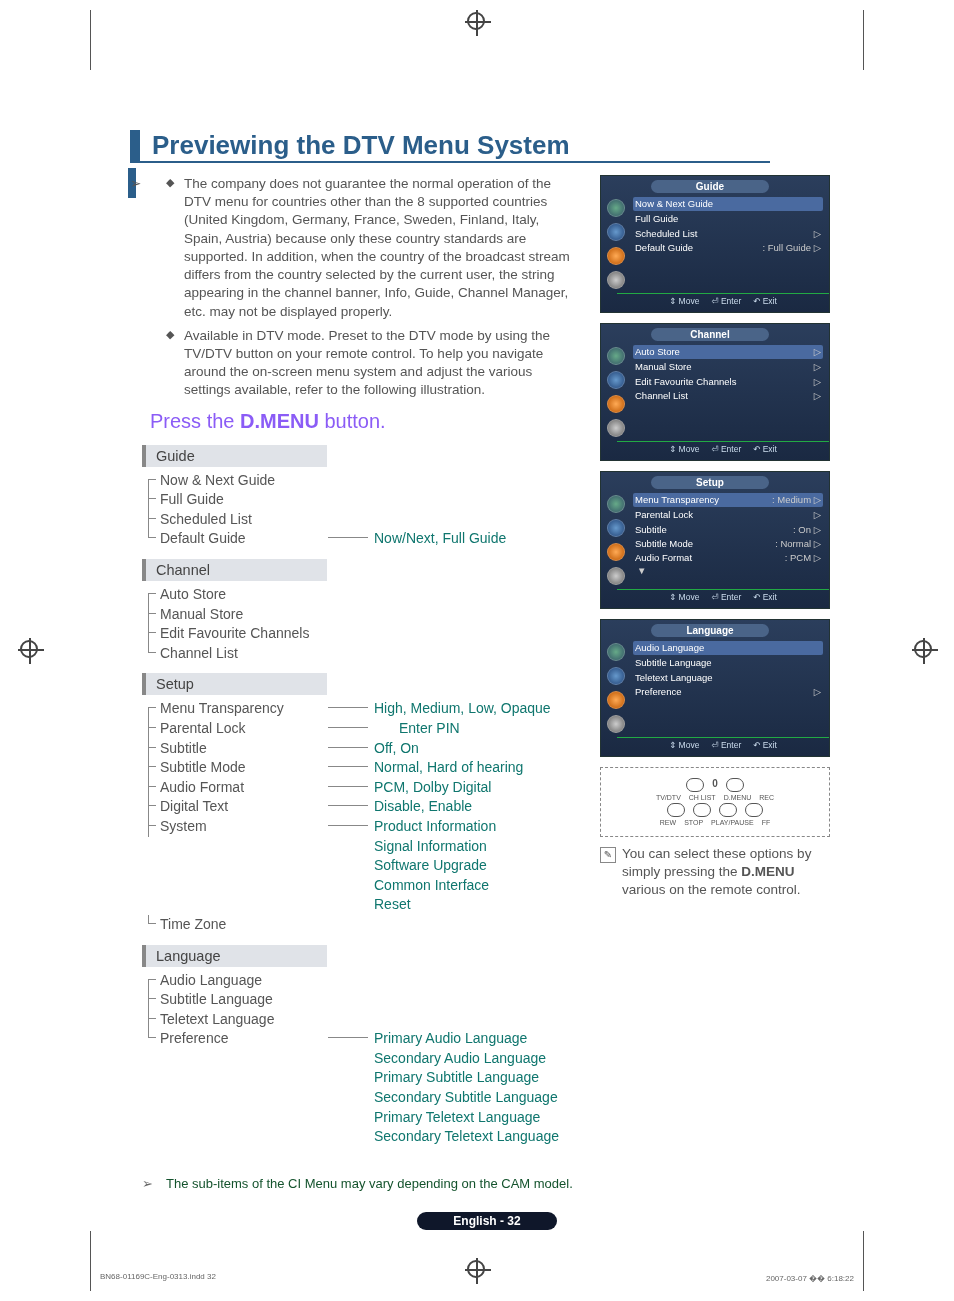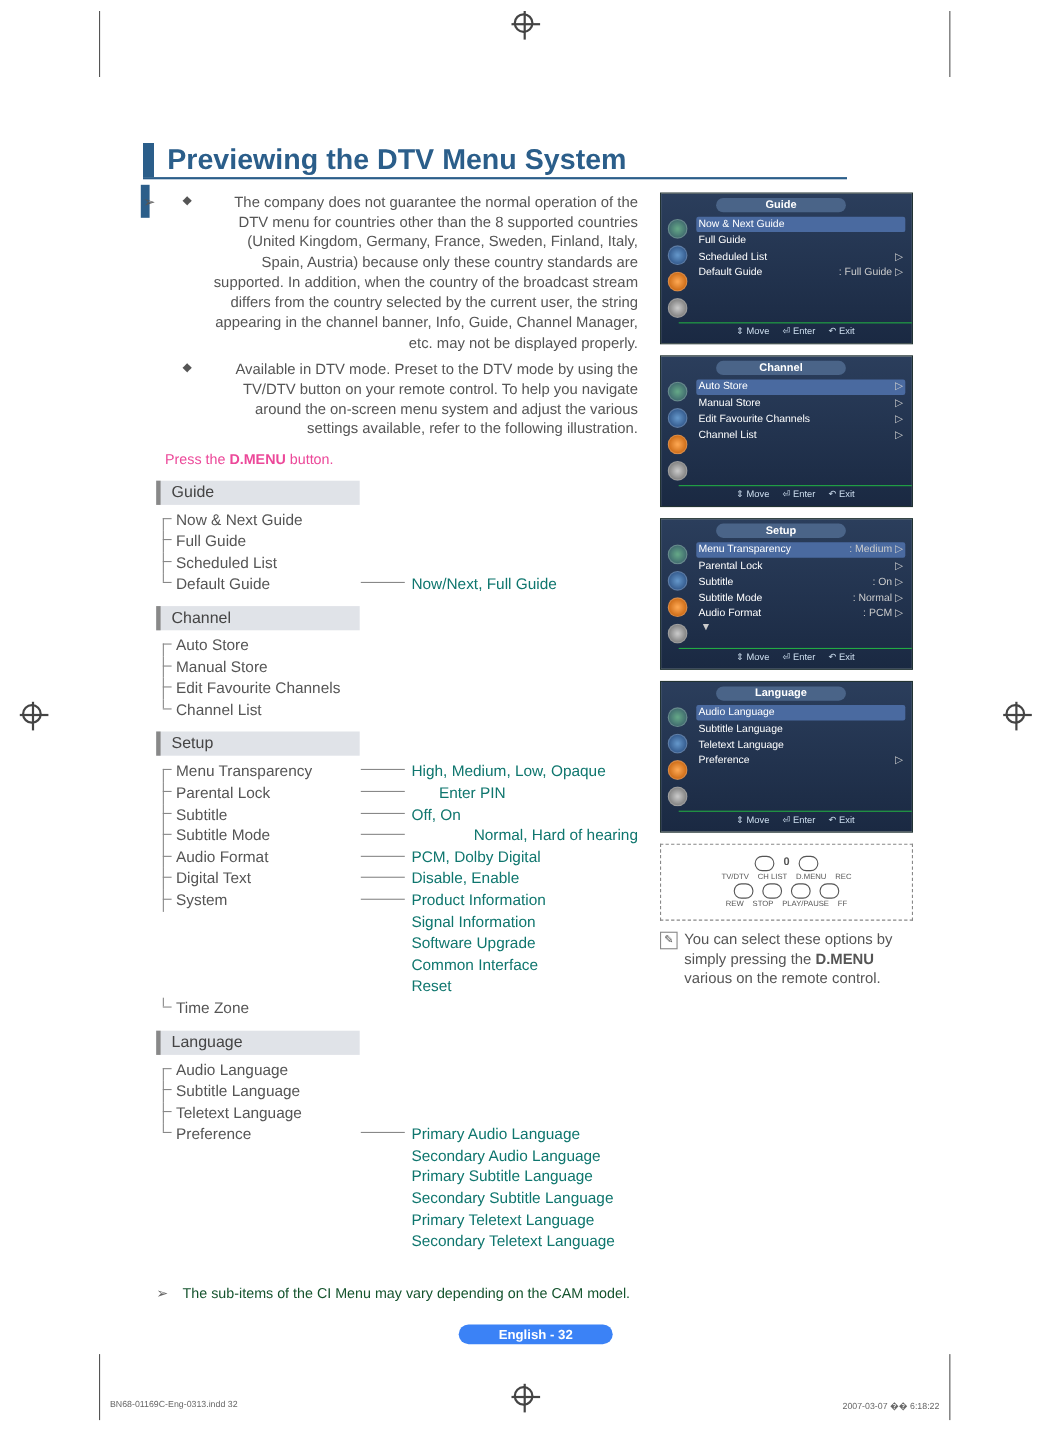--- a/index.html
+++ b/index.html
@@ -21,23 +21,23 @@
   h1 { color:#2b5e8a; font-size:26px; font-weight:bold; border-left:10px solid #2b5e8a; padding-left:12px; margin-bottom:14px; position:relative; }
   h1::after { content:""; display:block; height:2px; background:#2b5e8a; width:640px; position:absolute; bottom:-2px; left:-10px; }
   .vline { position:absolute; left:128px; top:168px; width:8px; height:30px; background:#2b5e8a; }
 
   .content { display:flex; gap:20px; }
   .left { width:450px; }
   .right { width:230px; }
 
   .arrow-block { padding-left:36px; position:relative; margin-bottom:10px; font-size:13.5px; line-height:1.35; color:#555; }
   .arrow-block .arrowmark { position:absolute; left:0; top:0; color:#555; }
-  .bullet { position:relative; padding-left:18px; margin-bottom:6px;text-align:right; }
+  .bullet { position:relative; padding-left:18px; margin-bottom:6px; }
   .bullet::before { content:"◆"; position:absolute; left:0; top:0; color:#555; font-size:11px; }
-  .press { font-size:13px; color:#ec4899; margin-bottom:12px; margin-left:20px;}
+  .press { font-size:20px; color:#8b5cf6; margin-bottom:12px; margin-left:20px;}
 
   .section-head { background:#e0e3e8; border-left:4px solid #888; padding:3px 10px; font-size:14.5px; color:#444; margin:10px 0 4px 12px; width:185px; }
   .tree { margin-left:18px; font-size:14px; color:#555; }
   .tree-row { display:flex; align-items:flex-start; line-height:1.4; }
   .tree-item { width:180px; position:relative; padding-left:12px; }
   .tree-item::before { content:""; position:absolute; left:0; top:8px; width:8px; height:1px; background:#888; }
   .tree-item::after { content:""; position:absolute; left:0; top:0; width:1px; height:100%; background:#888; }
   .tree .tree-row:first-child .tree-item::after { top:8px; height:calc(100% - 8px);}
   .tree .tree-row:last-child .tree-item::after { height:8px; }
   .tree-val { flex:1; color:#0f766e; }
@@ -65,21 +65,21 @@
   .remote .zero { font-weight:bold; font-size:10px; }
   .remote .lbl { font-size:7px; }
 
   .note { display:flex; gap:6px; font-size:13.5px; color:#555; line-height:1.35; }
   .note-icon { border:1px solid #888; width:16px; height:16px; font-size:10px; text-align:center; flex-shrink:0; margin-top:2px;}
   .note b { font-weight:bold; }
 
   .sub-note { font-size:13px; color:#14532d; margin-top:28px; margin-left:36px; position:relative; line-height:1.35;}
   .sub-note::before { content:"➢"; position:absolute; left:-24px; color:#666; }
 
-  .page-num { background:#3b82f6; color:#fff; text-align:center; border-radius:10px; padding:2px 20px; font-size:12px; font-weight:bold; width:140px; margin:20px auto 0; }
+  .page-num { background:#0f172a; color:#fff; text-align:center; border-radius:10px; padding:2px 20px; font-size:12px; font-weight:bold; width:140px; margin:20px auto 0; }
 
   .footer-meta { position:absolute; bottom:18px; font-size:8px; color:#666; width:100%; left:0; display:flex; justify-content:space-between; padding:0 100px;}
 </style>
 </head>
 <body>
 
 <div class="crop-ct">
     <div class="regmark"></div>
   </div>
 <div class="crop-cl">
@@ -157,21 +157,21 @@
               <div class="tree-val" style="white-space: pre-line; margin-left: 25px;">Enter PIN</div>
             </div>
             <div class="tree-row">
               <div class="tree-item">Subtitle</div>
               <div class="tree-connector"></div>
               <div class="tree-val" style="white-space: pre-line;">Off, On</div>
             </div>
             <div class="tree-row">
               <div class="tree-item">Subtitle Mode</div>
               <div class="tree-connector"></div>
-              <div class="tree-val" style="white-space: pre-line; text-align: right;">Normal, Hard of hearing</div>
+              <div class="tree-val" style="white-space: pre-line;">Normal, Hard of hearing</div>
             </div>
             <div class="tree-row">
               <div class="tree-item">Audio Format</div>
               <div class="tree-connector"></div>
               <div class="tree-val" style="white-space: pre-line;">PCM, Dolby Digital</div>
             </div>
             <div class="tree-row">
               <div class="tree-item">Digital Text</div>
               <div class="tree-connector"></div>
               <div class="tree-val" style="white-space: pre-line;">Disable, Enable</div>

